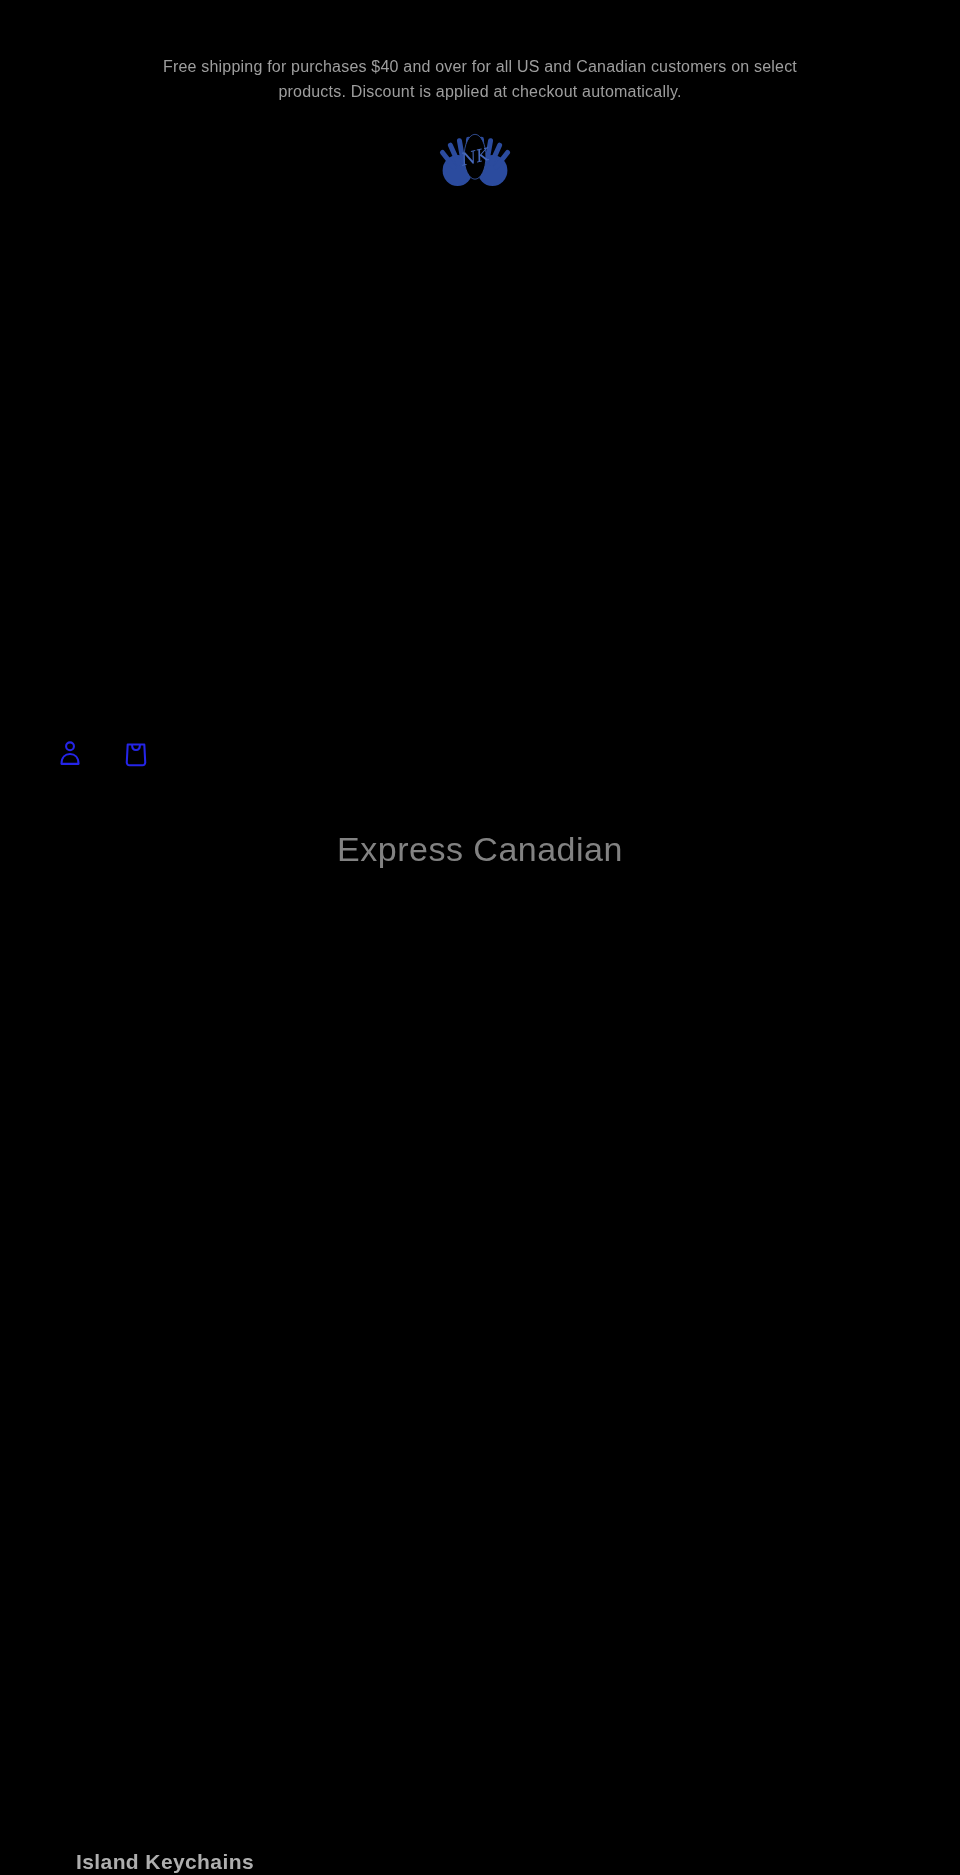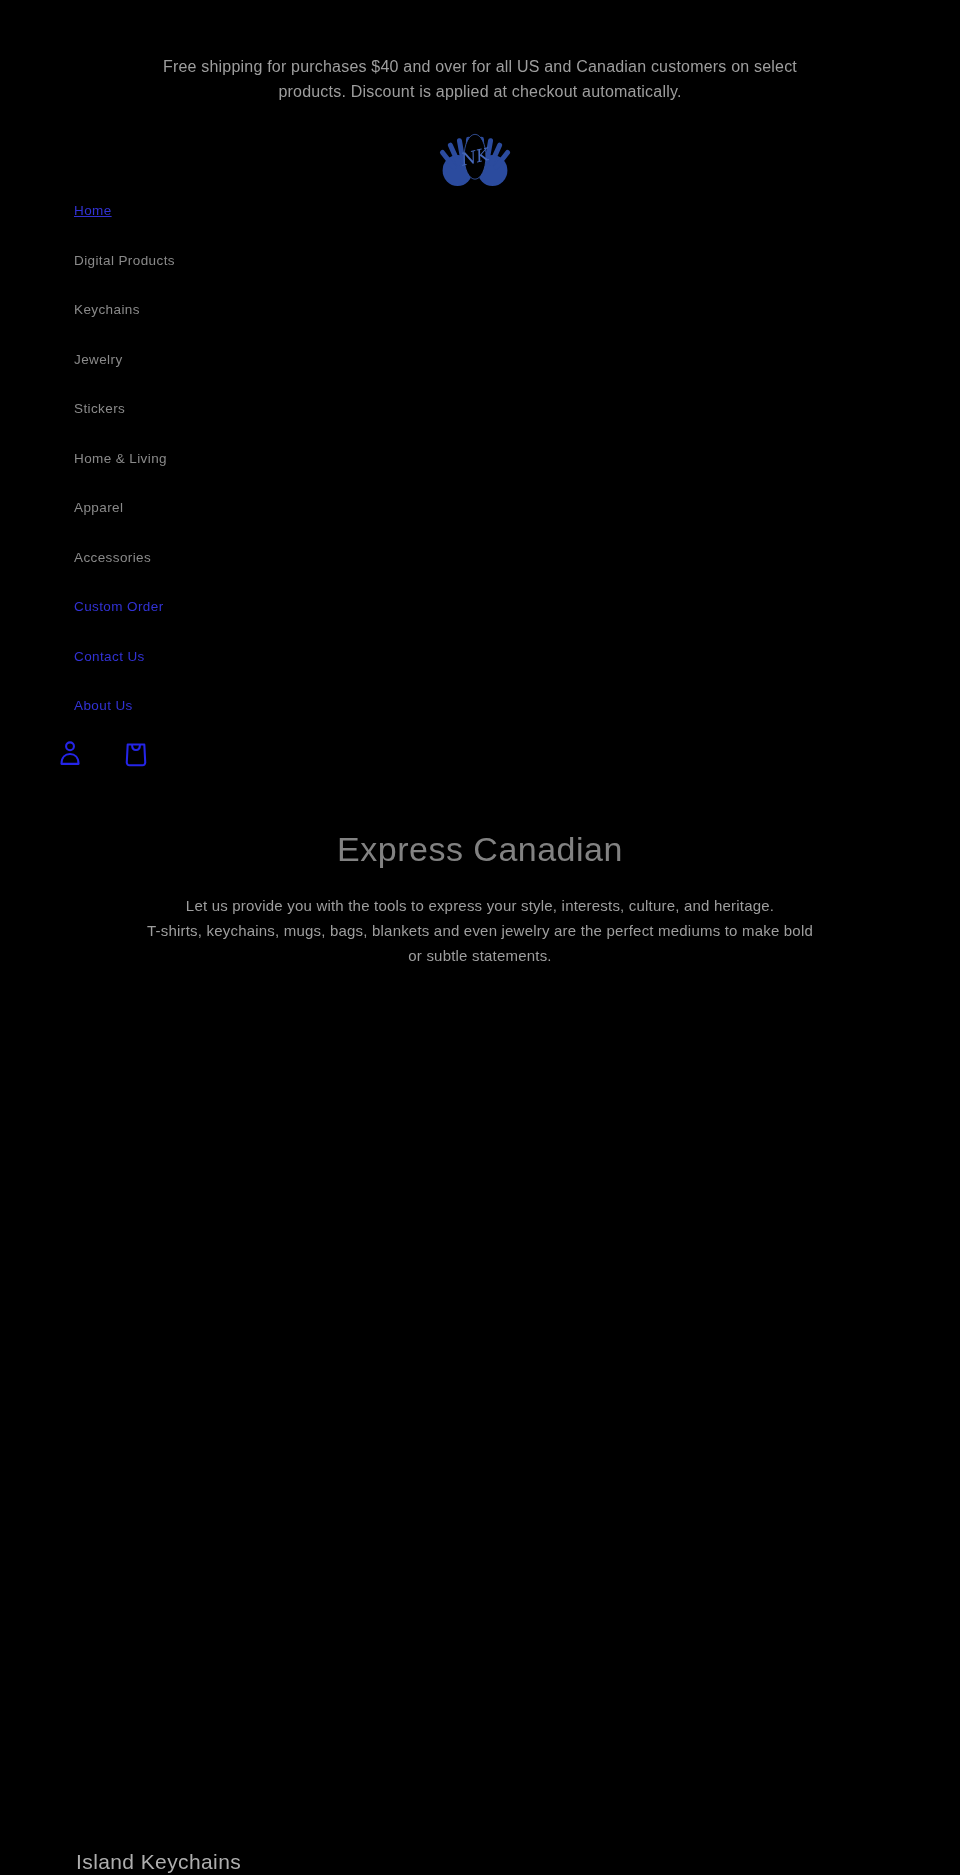--- a/index.html
+++ b/index.html
@@ -40,21 +40,21 @@
   }
   .hero p{
     margin:0 auto 20px;max-width:880px;font-size:15px;line-height:25px;letter-spacing:.2px;
     color:var(--text-muted,#9e9e9e);white-space:pre-line;
   }
   
   .media-placeholder{position:absolute;top:1005px;left:0;width:960px;height:790px;background:#000;}
   
   .island-title{
     position:absolute;left:76px;top:1806px;margin:0;
-    font-size:21px;font-weight:400;letter-spacing:.4px;
+    font-size:21px;font-weight:700;letter-spacing:.4px;
     color:var(--island-title,#aeaeae);
   }
 </style>
 </head>
 <body>
 
 <div class="page">
 
   <div class="announcement">
     <p>Free shipping for purchases $40 and over for all US and Canadian customers on select
@@ -72,53 +72,37 @@
           <rect x="-4" y="-21" width="8" height="42" rx="4" transform="translate(44 37) rotate(2)"></rect>
         </g>
       </defs>
       <use href="#hand"></use>
       <use href="#hand" transform="translate(110 0) scale(-1 1)"></use>
       <ellipse cx="55" cy="48" rx="17.5" ry="36" fill="#000" stroke="#35539f" stroke-width="1.4"></ellipse>
       <text x="55" y="58" text-anchor="middle" font-size="28" font-style="italic" font-family="DejaVu Serif, Liberation Serif, serif" fill="#4668bb" transform="rotate(-12 55 48)">NK</text>
     </svg>
   </a>
 
-  <nav class="menu">
-    <a class="accent current" href="#">Home</a>
-    <a href="#">Digital Products</a>
-    <a href="#">Keychains</a>
-    <a href="#">Jewelry</a>
-    <a href="#">Stickers</a>
-    <a href="#">Home &amp; Living</a>
-    <a href="#">Apparel</a>
-    <a href="#">Accessories</a>
-    <a class="accent" href="#">Custom Order</a>
-    <a class="accent" href="#">Contact Us</a>
-    <a class="accent" href="#">About Us</a>
-  </nav>
 
   <div class="header-icons">
     <a href="#">
       <svg viewBox="0 0 24 26" fill="none" stroke="currentColor" stroke-width="1.8">
         <circle cx="12" cy="7.2" r="3.4"></circle>
         <path d="M4.6 22.4 C4.6 16.6 8 13.8 12 13.8 C16 13.8 19.4 16.6 19.4 22.4 Z" stroke-linejoin="round"></path>
       </svg>
     </a>
     <a href="#">
       <svg viewBox="0 0 24 26" fill="none" stroke="currentColor" stroke-width="1.8">
         <path d="M4.8 5.6 H19.2 L20 21.2 A2.3 2.3 0 0 1 17.7 23.6 H6.3 A2.3 2.3 0 0 1 4 21.2 Z" stroke-linejoin="round"></path>
         <path d="M8.6 5.8 C8.6 9 10 10.4 12 10.4 C14 10.4 15.4 9 15.4 5.8"></path>
       </svg>
     </a>
   </div>
 
   <section class="hero">
     <h2>Express Canadian</h2>
-    <p>Let us provide you with the tools to express your style, interests, culture, and heritage.
-T-shirts, keychains, mugs, bags, blankets and even jewelry are the perfect mediums to make bold
-or subtle statements.</p>
   </section>
 
   <section class="media-placeholder"></section>
 
   <h2 class="island-title">Island Keychains</h2>
 
 </div>
 
 </body></html>

